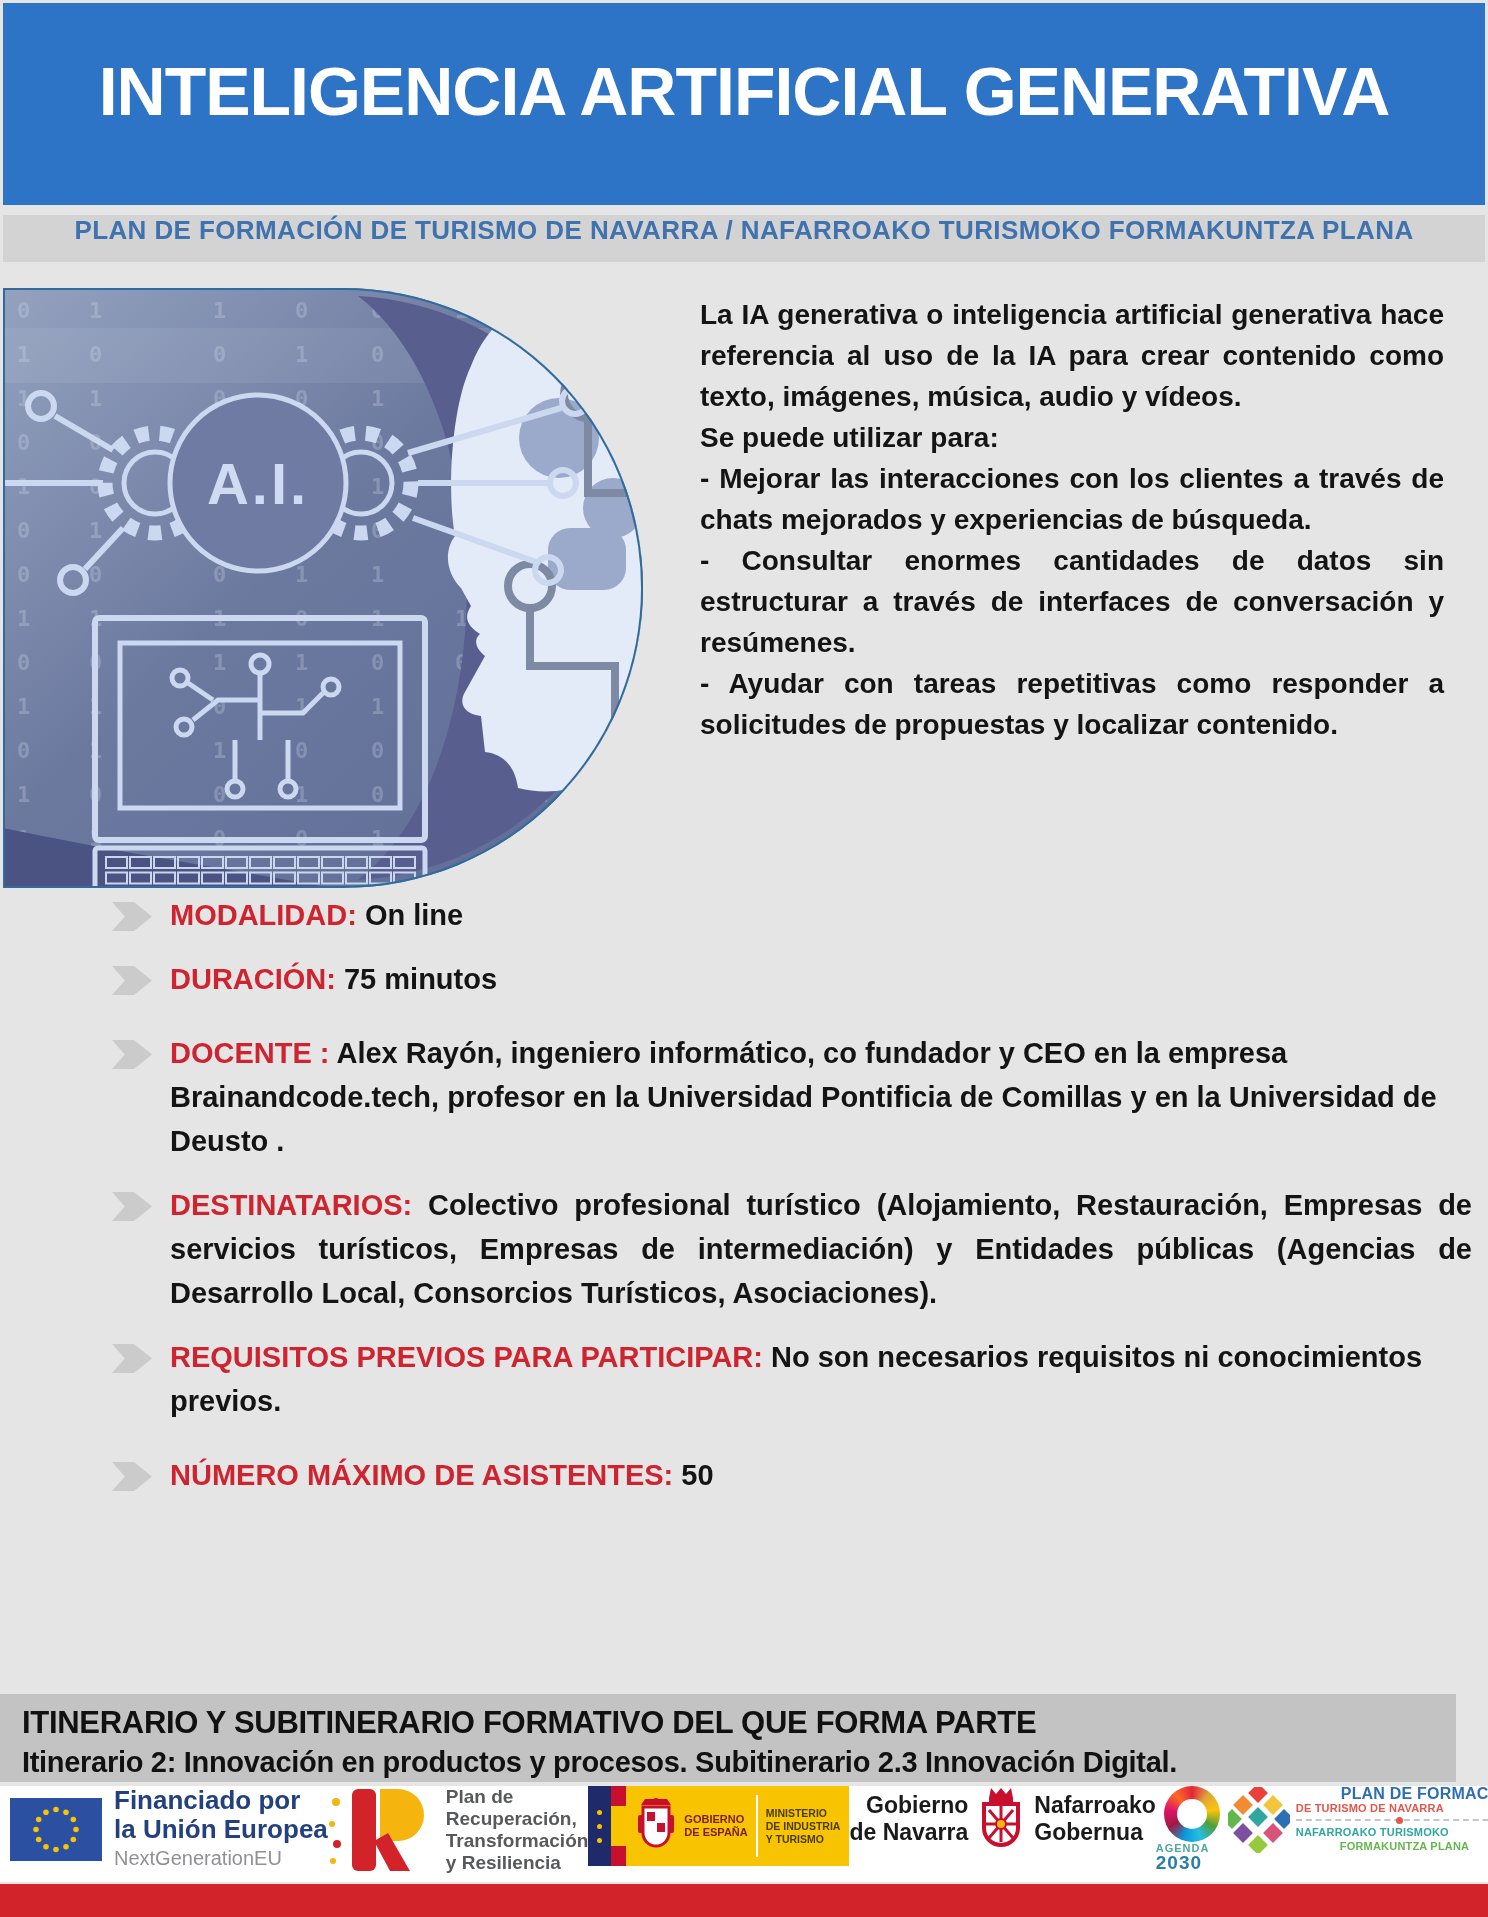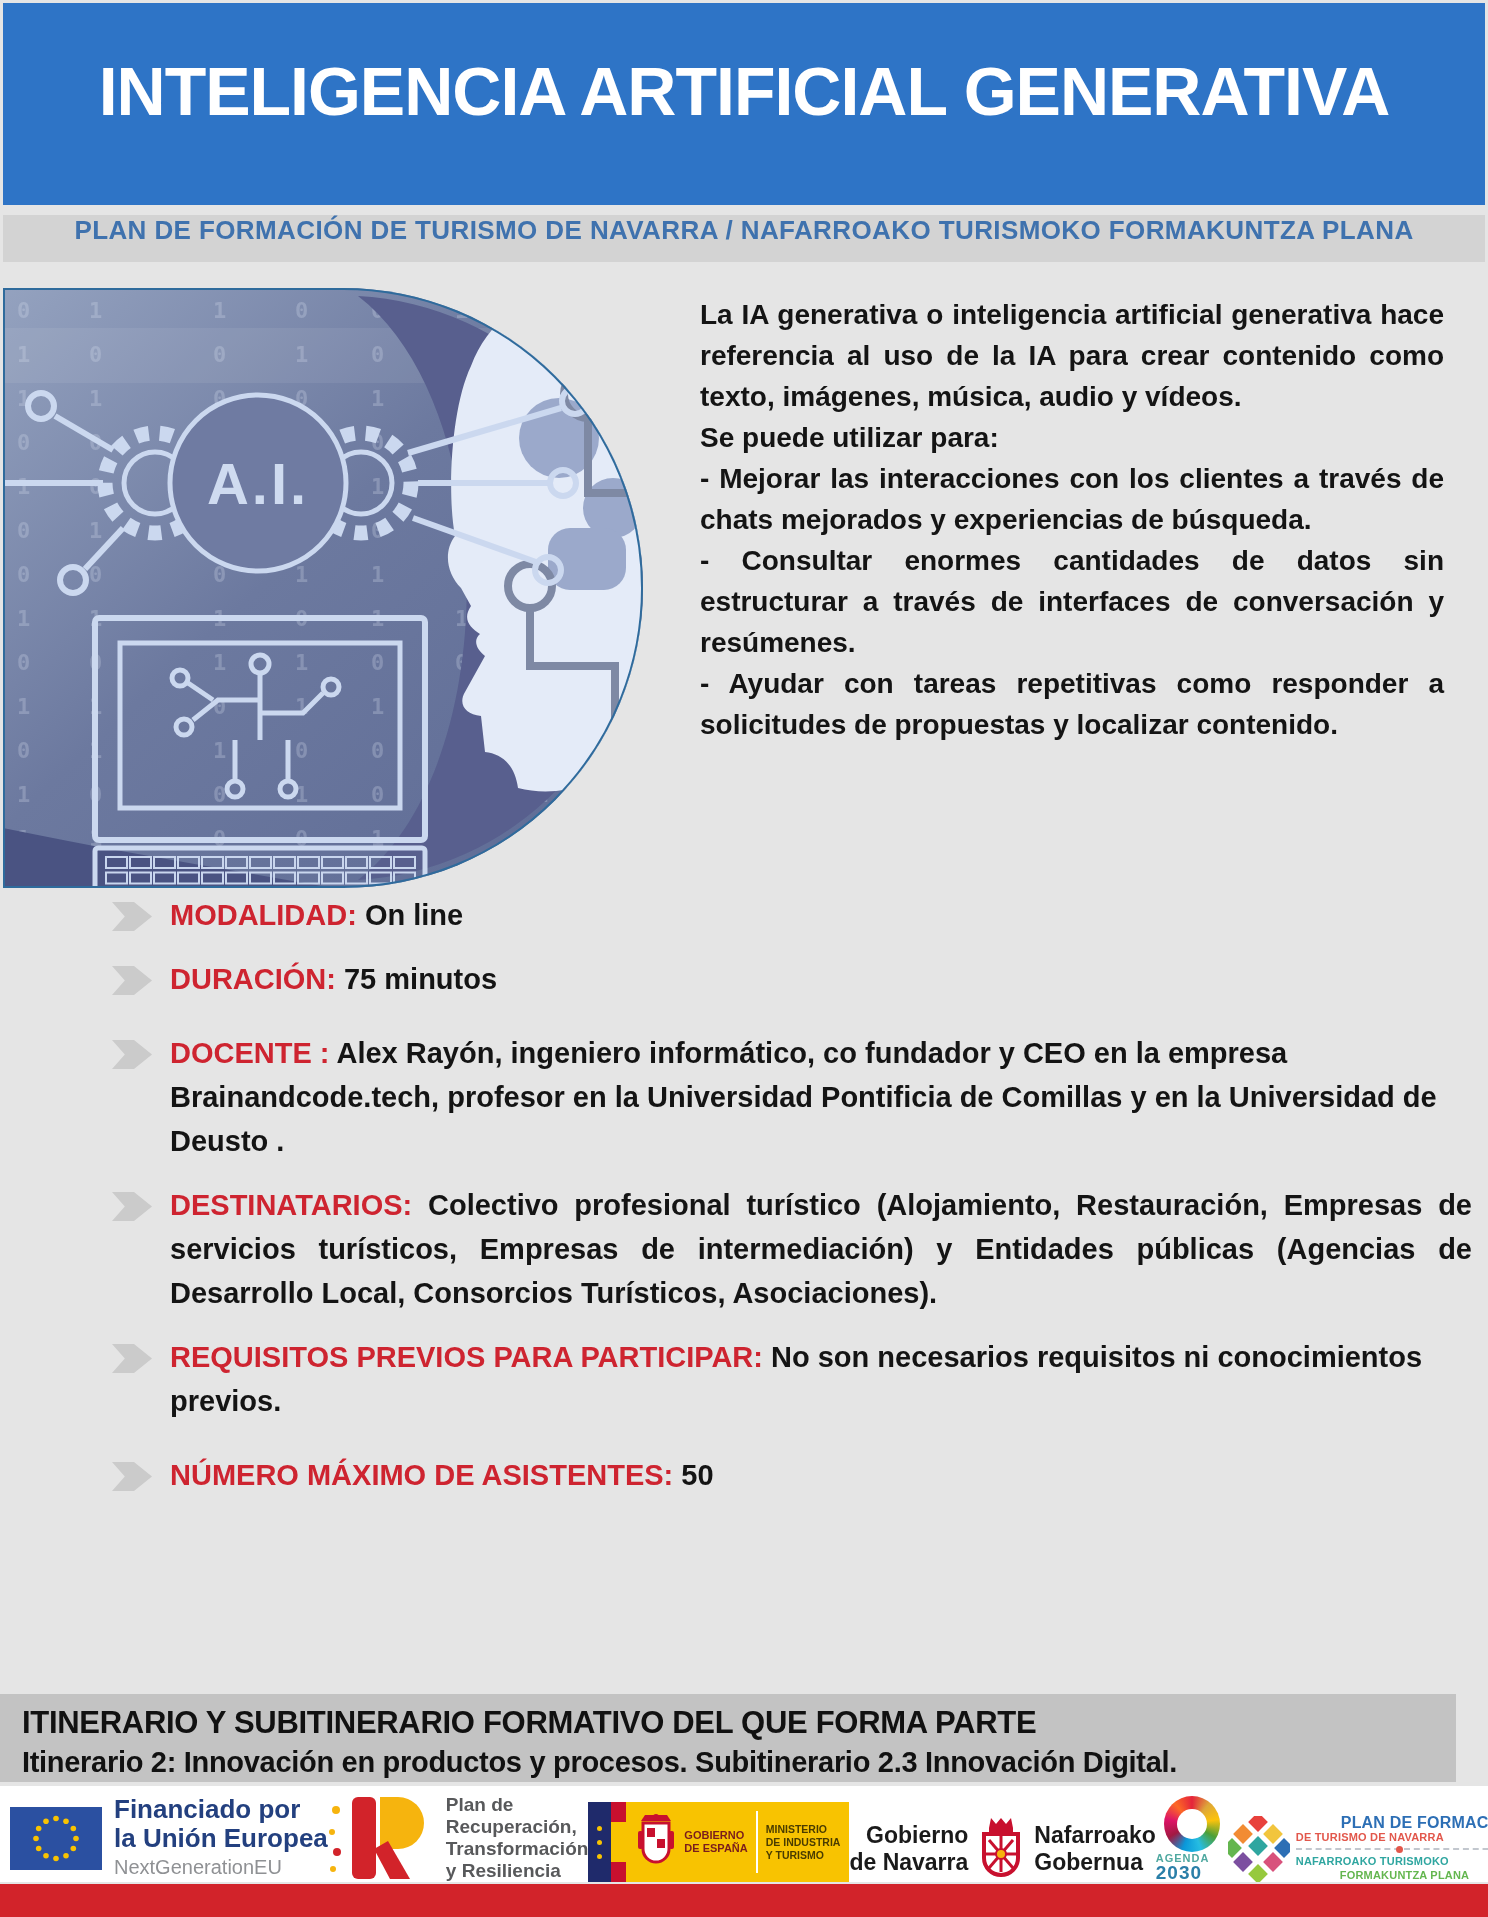--- a/index.html
+++ b/index.html
@@ -38,21 +38,21 @@
   .mb-lg{margin-bottom:30px;}
 
   
   .itbar{position:absolute;left:0;top:1694px;width:1456px;height:88px;background:#C3C3C3;
          box-sizing:border-box;padding:8px 0 0 22px;}
   .itbar .t1{margin:0;font-size:31px;font-weight:bold;color:#111;line-height:41px;letter-spacing:-.3px;}
   .itbar .t2{margin:0;font-size:29px;font-weight:bold;color:#111;line-height:38px;letter-spacing:-.3px;}
 
   
   .logos{position:absolute;left:0;top:1786px;width:1488px;height:96px;background:#fff;
-         display:flex;align-items:flex-end;justify-content:space-between;box-sizing:border-box;
+         display:flex;align-items:flex-start;justify-content:space-between;box-sizing:border-box;
          padding:0 10px;}
   .logos>*{flex:0 0 auto;}
   .lgroup{display:flex;align-items:center;}
   .eu-flag{width:92px;height:63px;background:#2B50A1;margin-right:12px;}
   .eu-text div{line-height:29px;}
   .eu-b{font-size:26px;font-weight:bold;color:#23407F;}
   .eu-g{font-size:20px;color:#8F9194;}
 
   .prtr-text div{font-size:19px;font-weight:bold;color:#58595B;line-height:22px;}
   .prtr-logo{margin:0 10px 0 6px;}

